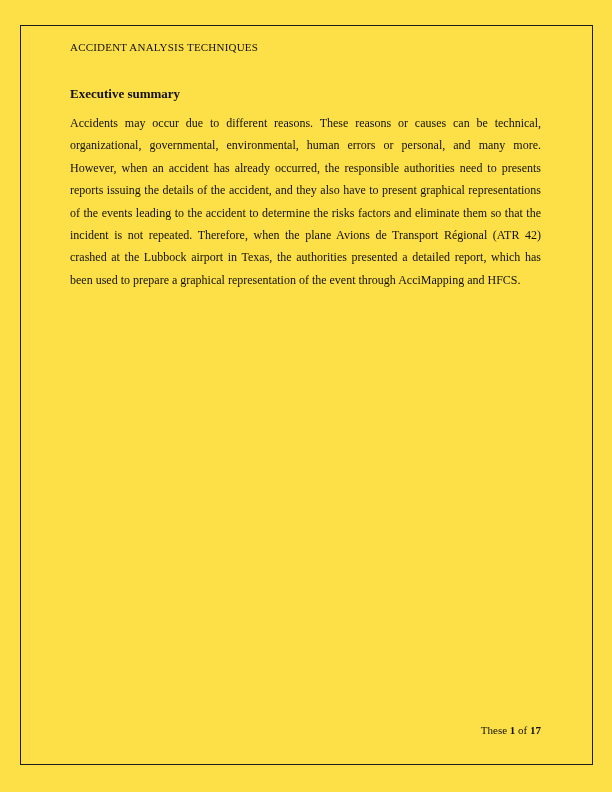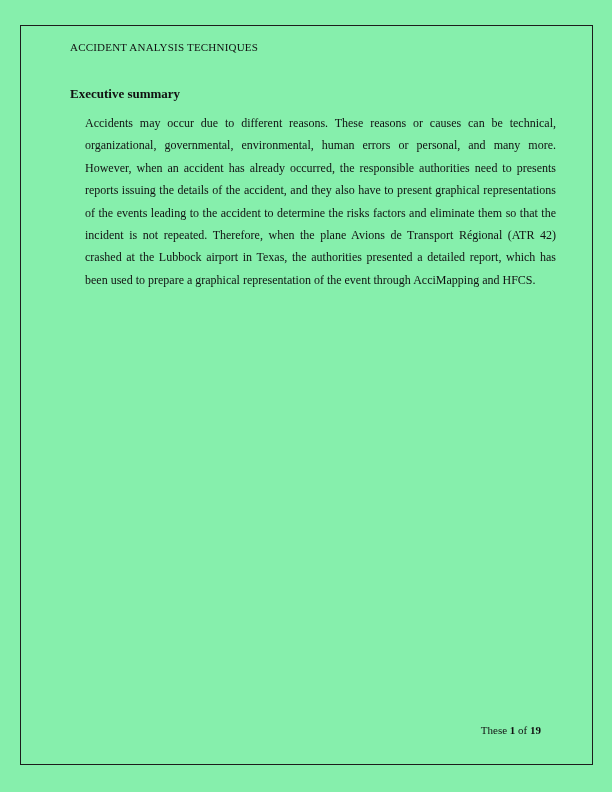--- a/index.html
+++ b/index.html
@@ -4,21 +4,21 @@
 <style>
   html, body {
     margin: 0;
     padding: 0;
     background: #ffffff;
   }
   .page {
     position: relative;
     width: 612px;
     height: 792px;
-    background: #86efac;
+    background: #fde047;
     font-family: "Liberation Serif", serif;
     color: #111111;
     overflow: hidden;
     box-sizing: border-box;
   }
   .page-border {
     position: absolute;
     left: 20px;
     top: 25px;
     right: 19px;
@@ -45,21 +45,20 @@
   }
   .body-paragraph {
     position: absolute;
     left: 70px;
     top: 112px;
     width: 471px;
     font-size: 12px;
     line-height: 22.4px;
     text-align: justify;
     color: #111111;
-    margin-left: 15px;
   }
   .page-footer {
     position: absolute;
     right: 71px;
     top: 724px;
     font-size: 11px;
     color: #111111;
     white-space: nowrap;
   }
   .page-footer b {
@@ -76,16 +75,16 @@
   <div class="running-header">ACCIDENT ANALYSIS TECHNIQUES</div>
 
   <div class="doc-title">Executive summary</div>
 
   <div class="body-paragraph">Accidents may occur due to different reasons. These reasons or causes can be technical, organizational, governmental, environmental, human errors or personal, and many more. However, when an accident has already occurred, the responsible authorities need to presents reports issuing the details of the accident, and they also have to present graphical representations of the events leading to the accident to determine the risks factors and eliminate them so that the incident is not repeated. Therefore, when the plane Avions de Transport Régional (ATR 42) crashed at the Lubbock airport in Texas, the authorities presented a detailed report, which has been used to prepare a graphical representation of the event through AcciMapping and HFCS.</div>
 
   <div class="page-footer">
     <span>These</span>
     <b>1</b>
     <span>of</span>
-    <b>19</b>
+    <b>17</b>
   </div>
 
 </div>
 
 </body></html>

